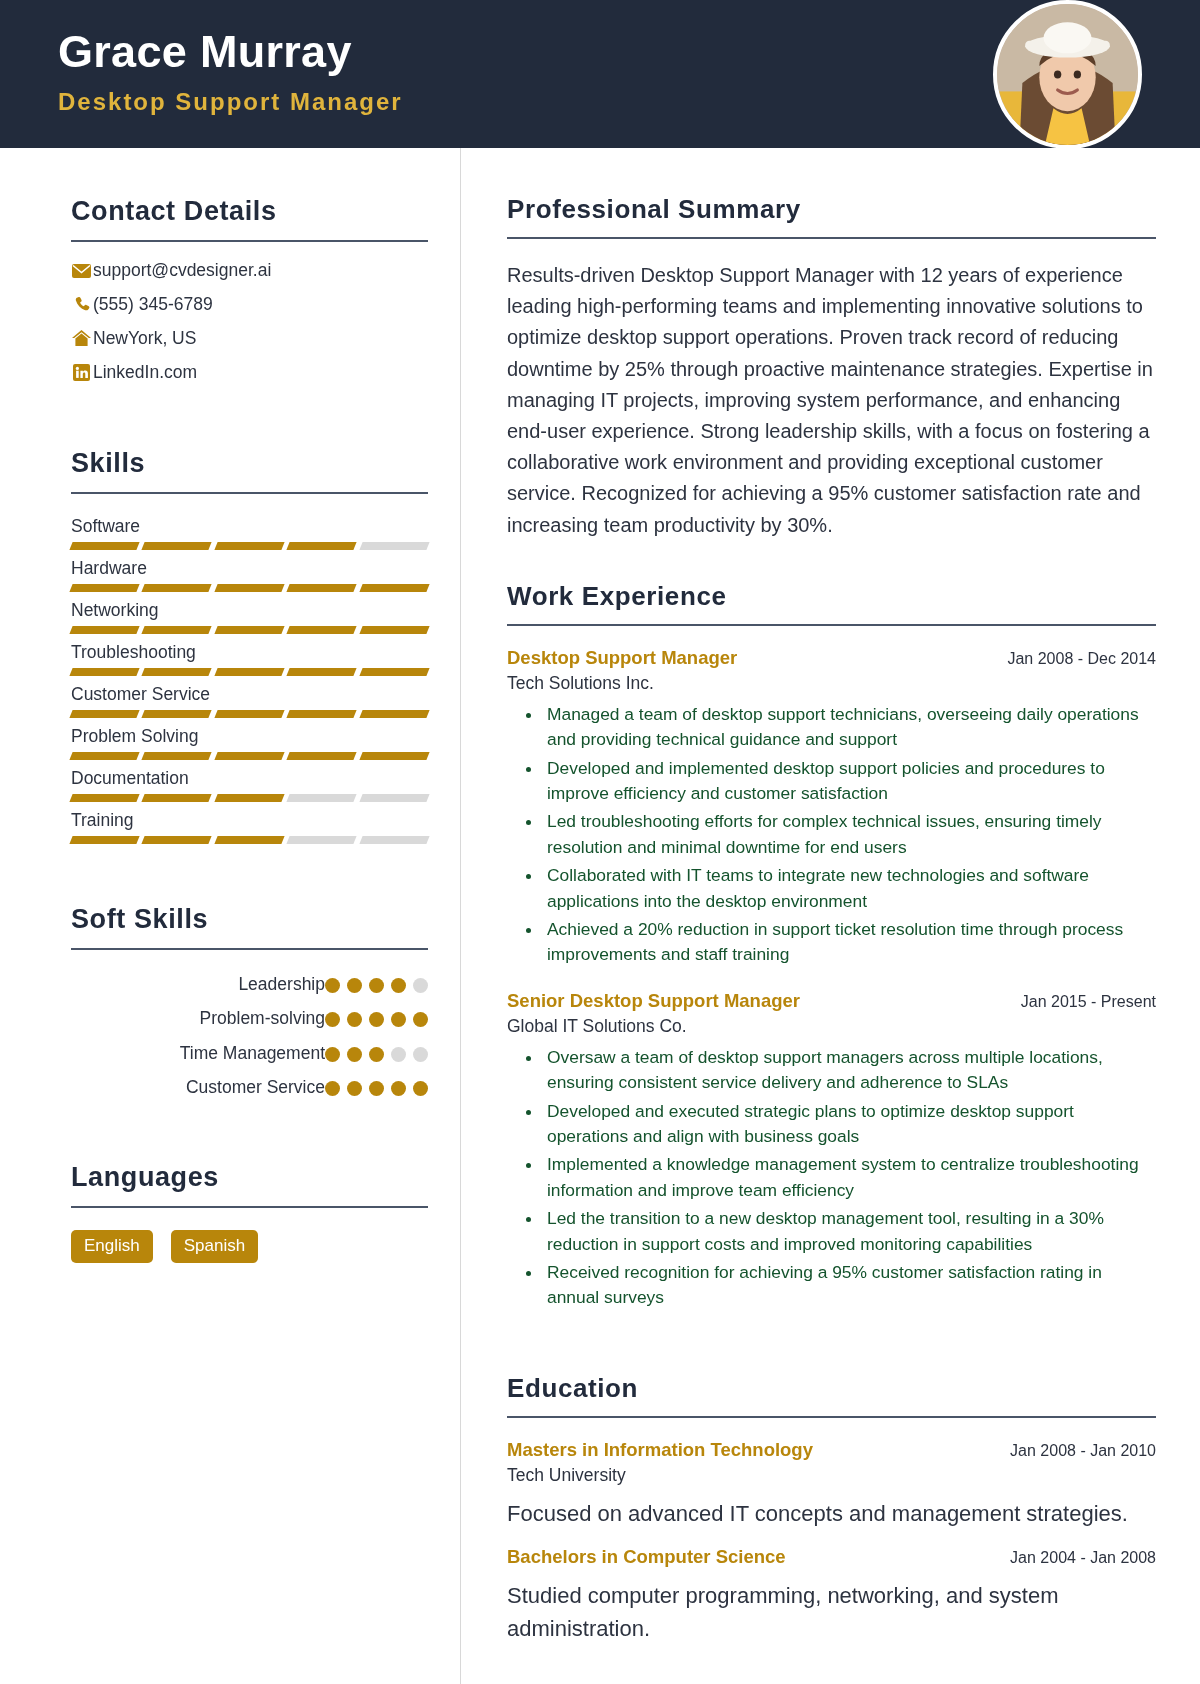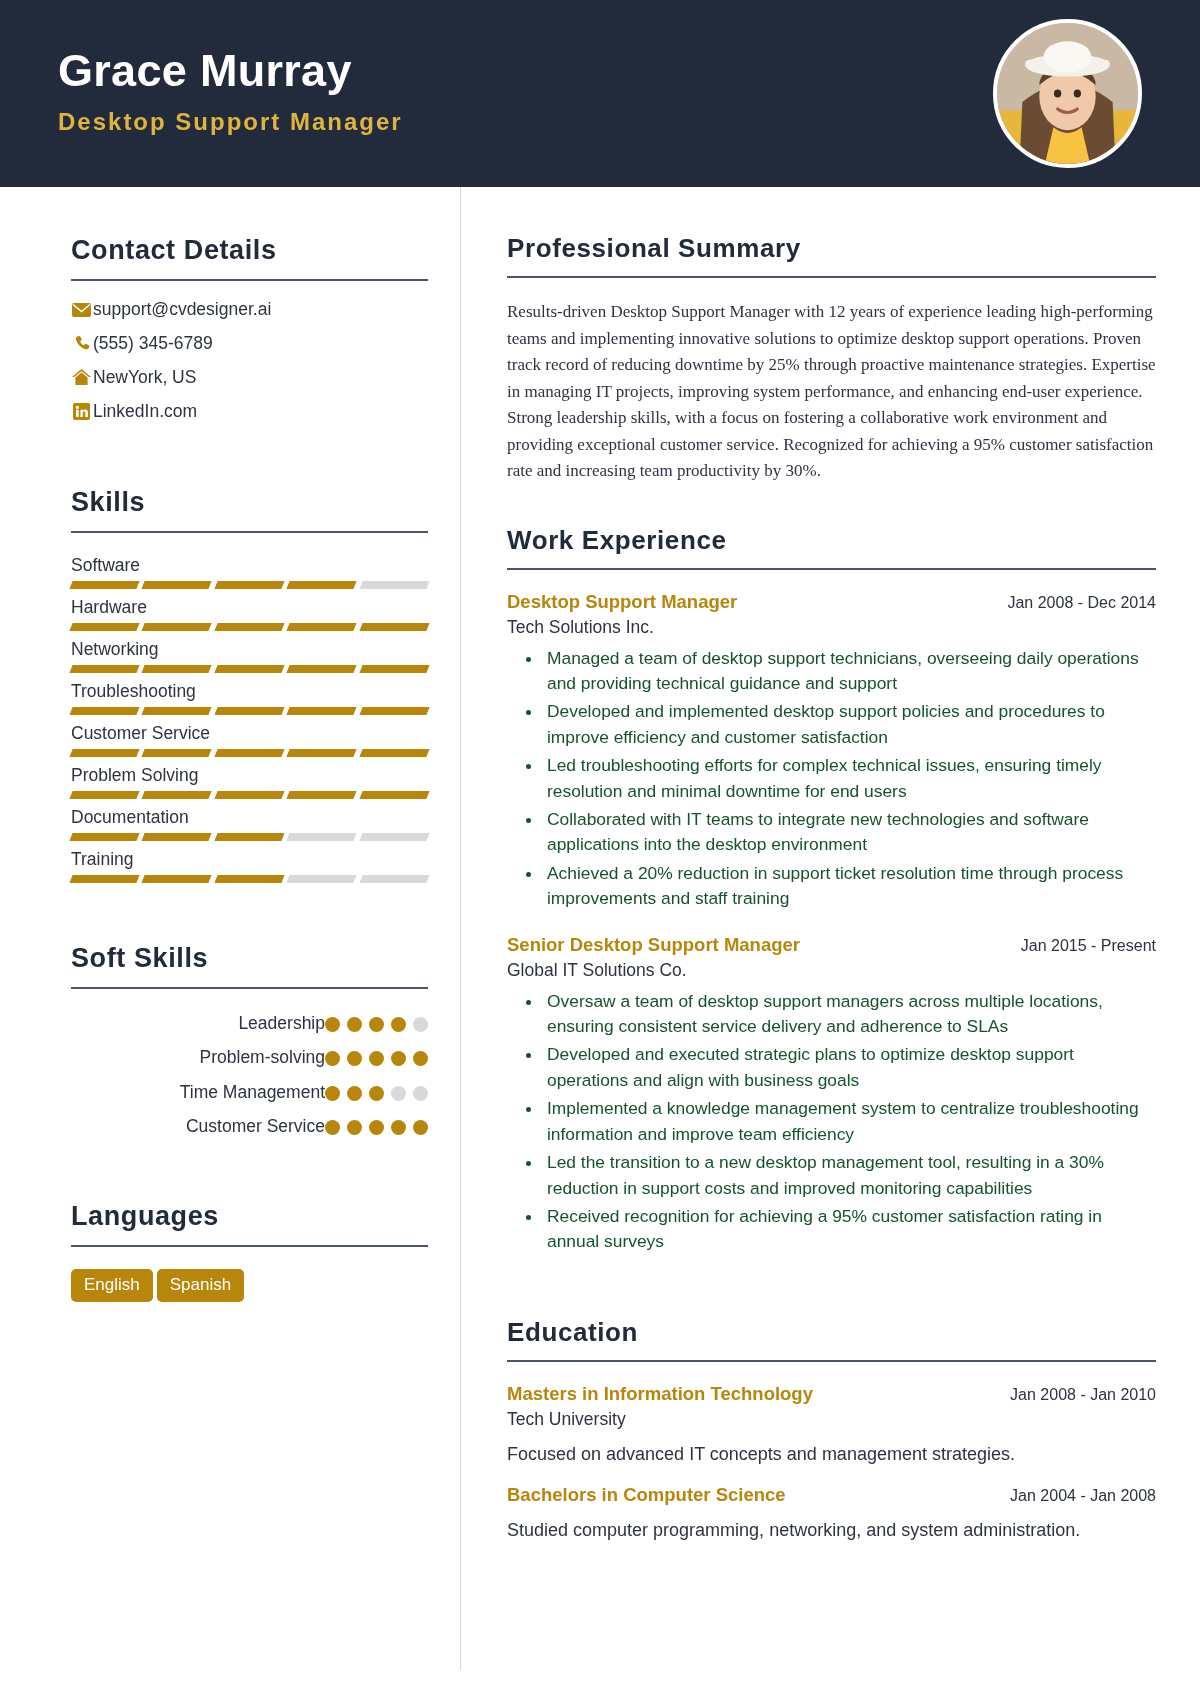--- a/index.html
+++ b/index.html
@@ -12,21 +12,21 @@
     width: 1200px;
     min-height: 1684px;
     background: #ffffff;
     position: relative;
     overflow: hidden;
   }
 
   
   .header {
     background: #222b3c;
-    height: 187px;
+    height: 148px;
     padding: 0 58px;
     display: flex;
     align-items: center;
     justify-content: space-between;
   }
   .header-text { padding-bottom: 6px; }
   .name {
     color: #ffffff;
     font-size: 45px;
     font-weight: bold;
@@ -141,39 +141,38 @@
   .dots { display: flex; gap: 7px; padding-top: 6px; flex: none; }
   .dot {
     width: 15px;
     height: 15px;
     border-radius: 50%;
     background: #d9d9d9;
   }
   .dot.on { background: #b8860b; }
 
   
-  .lang-wrap { display: flex; gap: 4px; flex-wrap: wrap; }
+  .lang-wrap { display: flex; gap: 18px; flex-wrap: wrap; }
   .lang-chip {
     background: #b8860b;
     color: #ffffff;
     font-size: 17px;
     padding: 6px 13px 7px;
     border-radius: 5px;
   }
 
   .gap-lg { height: 52px; }
   .gap-md { height: 40px; }
 
   
   .summary {
-    font-size: 17px;
+    font-size: 20px;
     line-height: 1.56;
     color: #2d3340;
     text-align: left;
-    font-family: Liberation Serif, serif;
   }
 
   
   .entry { margin-bottom: 22px; }
   .entry-head {
     display: flex;
     align-items: baseline;
     justify-content: space-between;
     gap: 16px;
   }
@@ -187,21 +186,21 @@
     color: #2d3340;
     flex: none;
     white-space: nowrap;
   }
   .entry-org {
     font-size: 17.5px;
     color: #2d3340;
     margin-top: 4px;
   }
   .entry-desc {
-    font-size: 18px;
+    font-size: 22px;
     color: #2d3340;
     margin-top: 11px;
     line-height: 1.5;
   }
   ul.bullets {
     margin: 8px 0 0 0;
     padding-left: 36px;
   }
   ul.bullets li {
     font-size: 17.4px;

